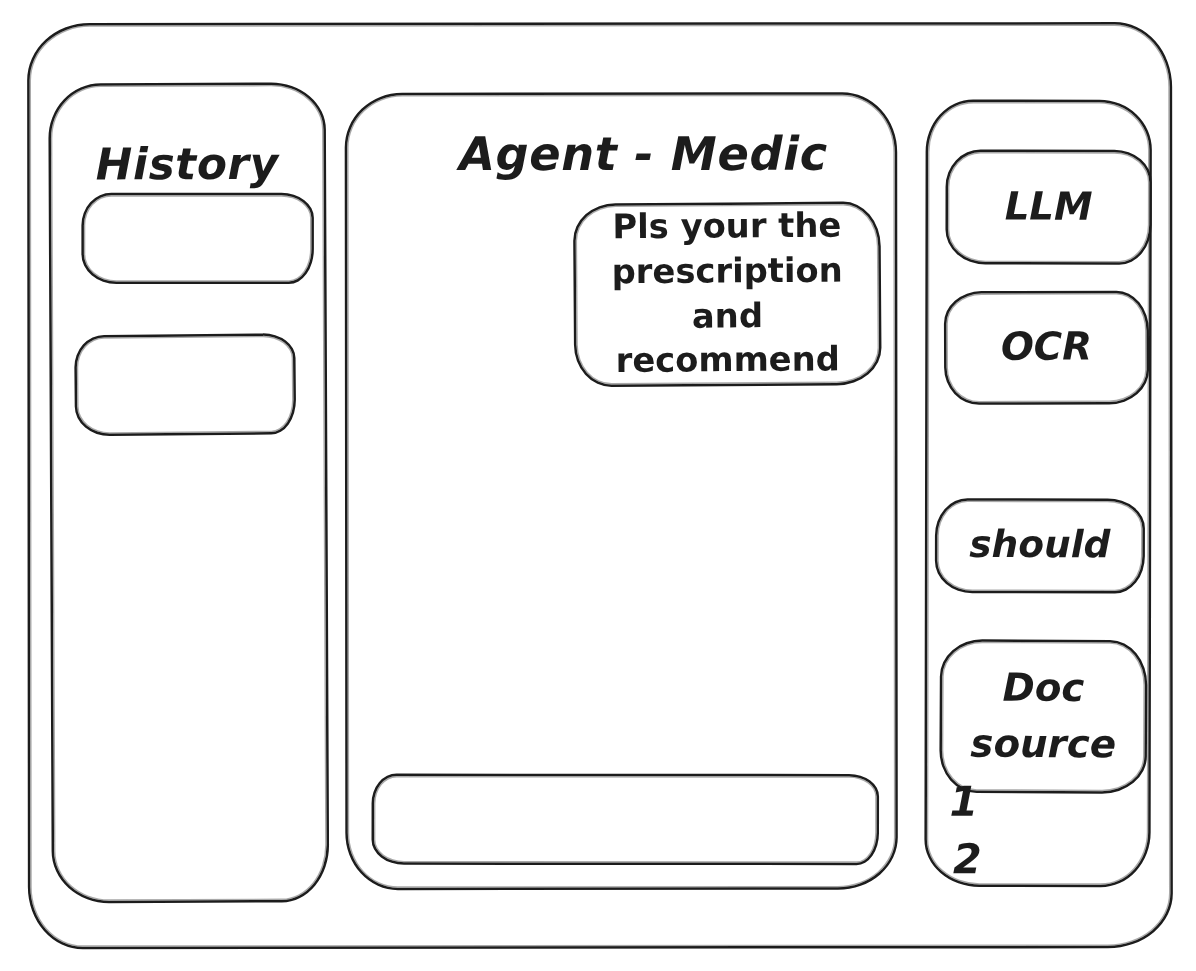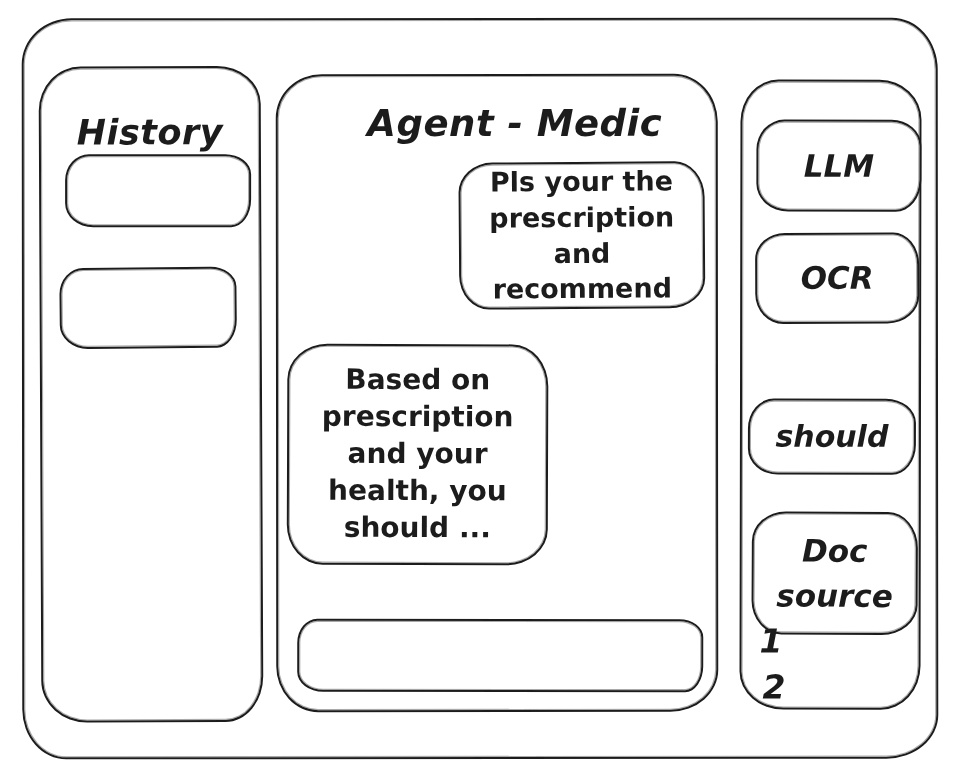--- a/index.html
+++ b/index.html
@@ -148,23 +148,20 @@
       <div class="hist-item two sketch"></div>
     </aside>
 
     <main class="chat sketch">
       <div class="panel-title">Agent - Medic</div>
 
       <div class="bubble user sketch">
         <span>Pls your the prescription and recommend</span>
       </div>
 
-      <div class="bubble assistant sketch">
-        <span>Based on prescription and your health, you should ...</span>
-      </div>
 
       <input class="chat-input sketch" type="text" value="" style="">
     </main>
 
     <aside class="tools sketch">
       <div class="tool ocr sketch">
         <span>OCR</span>
       </div>
       <div class="tool llm sketch">
         <span>LLM</span>

